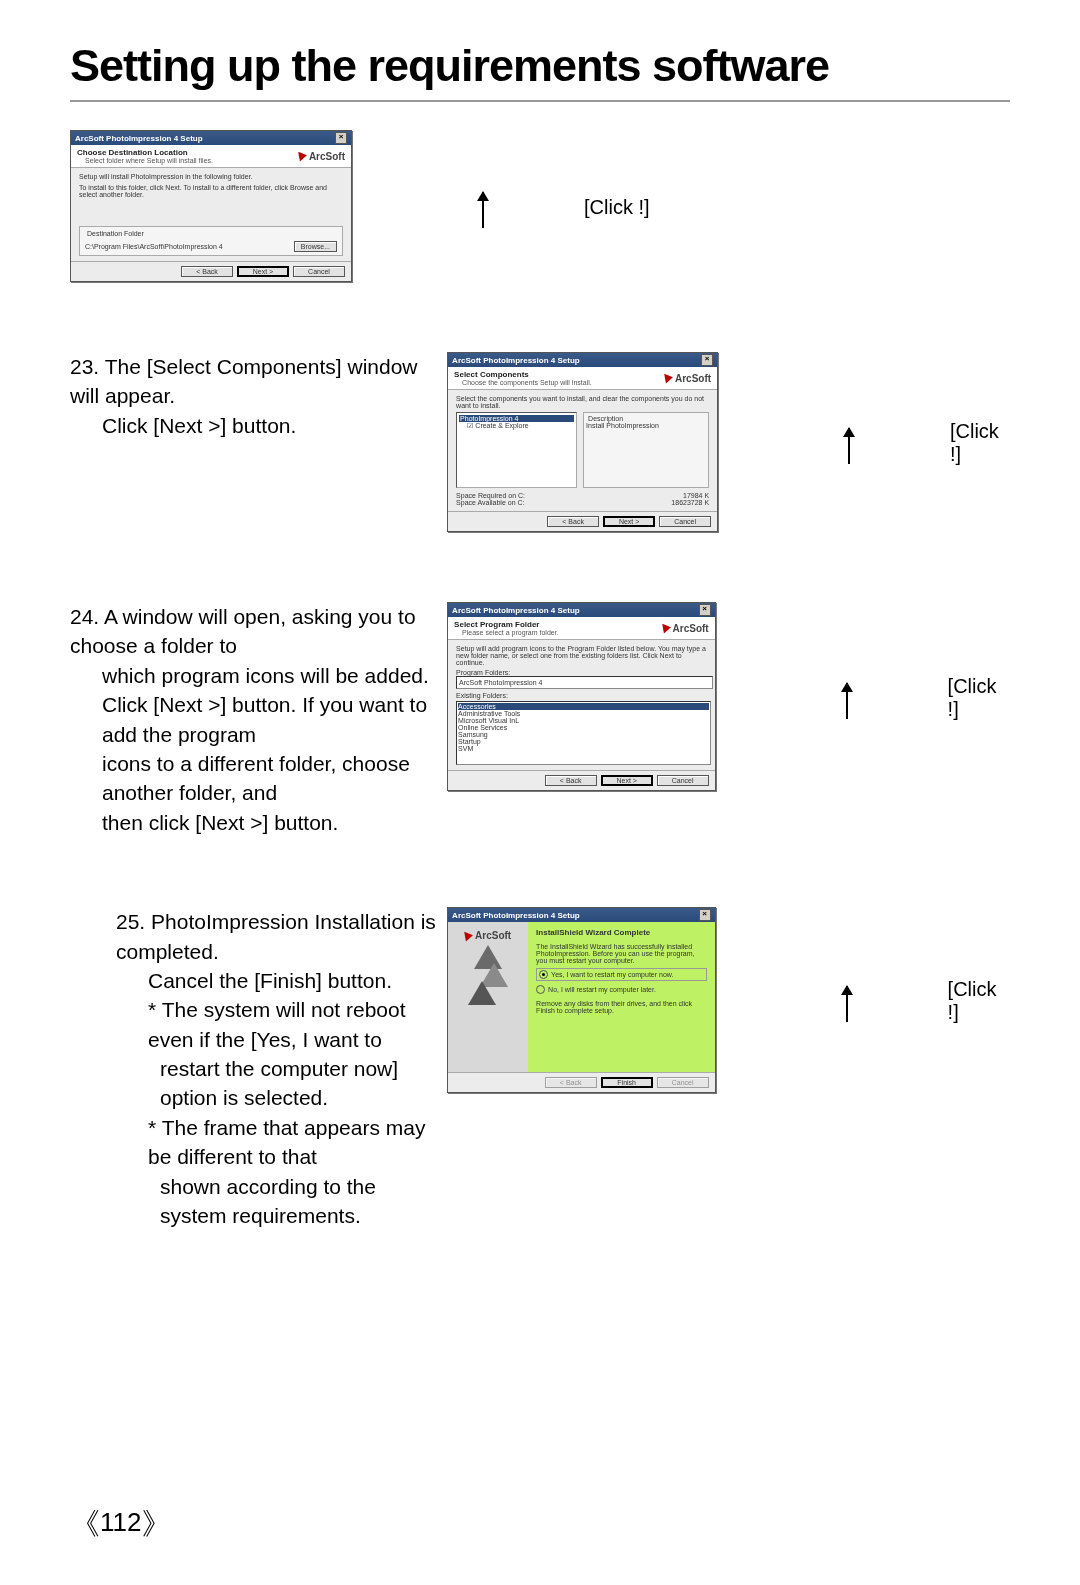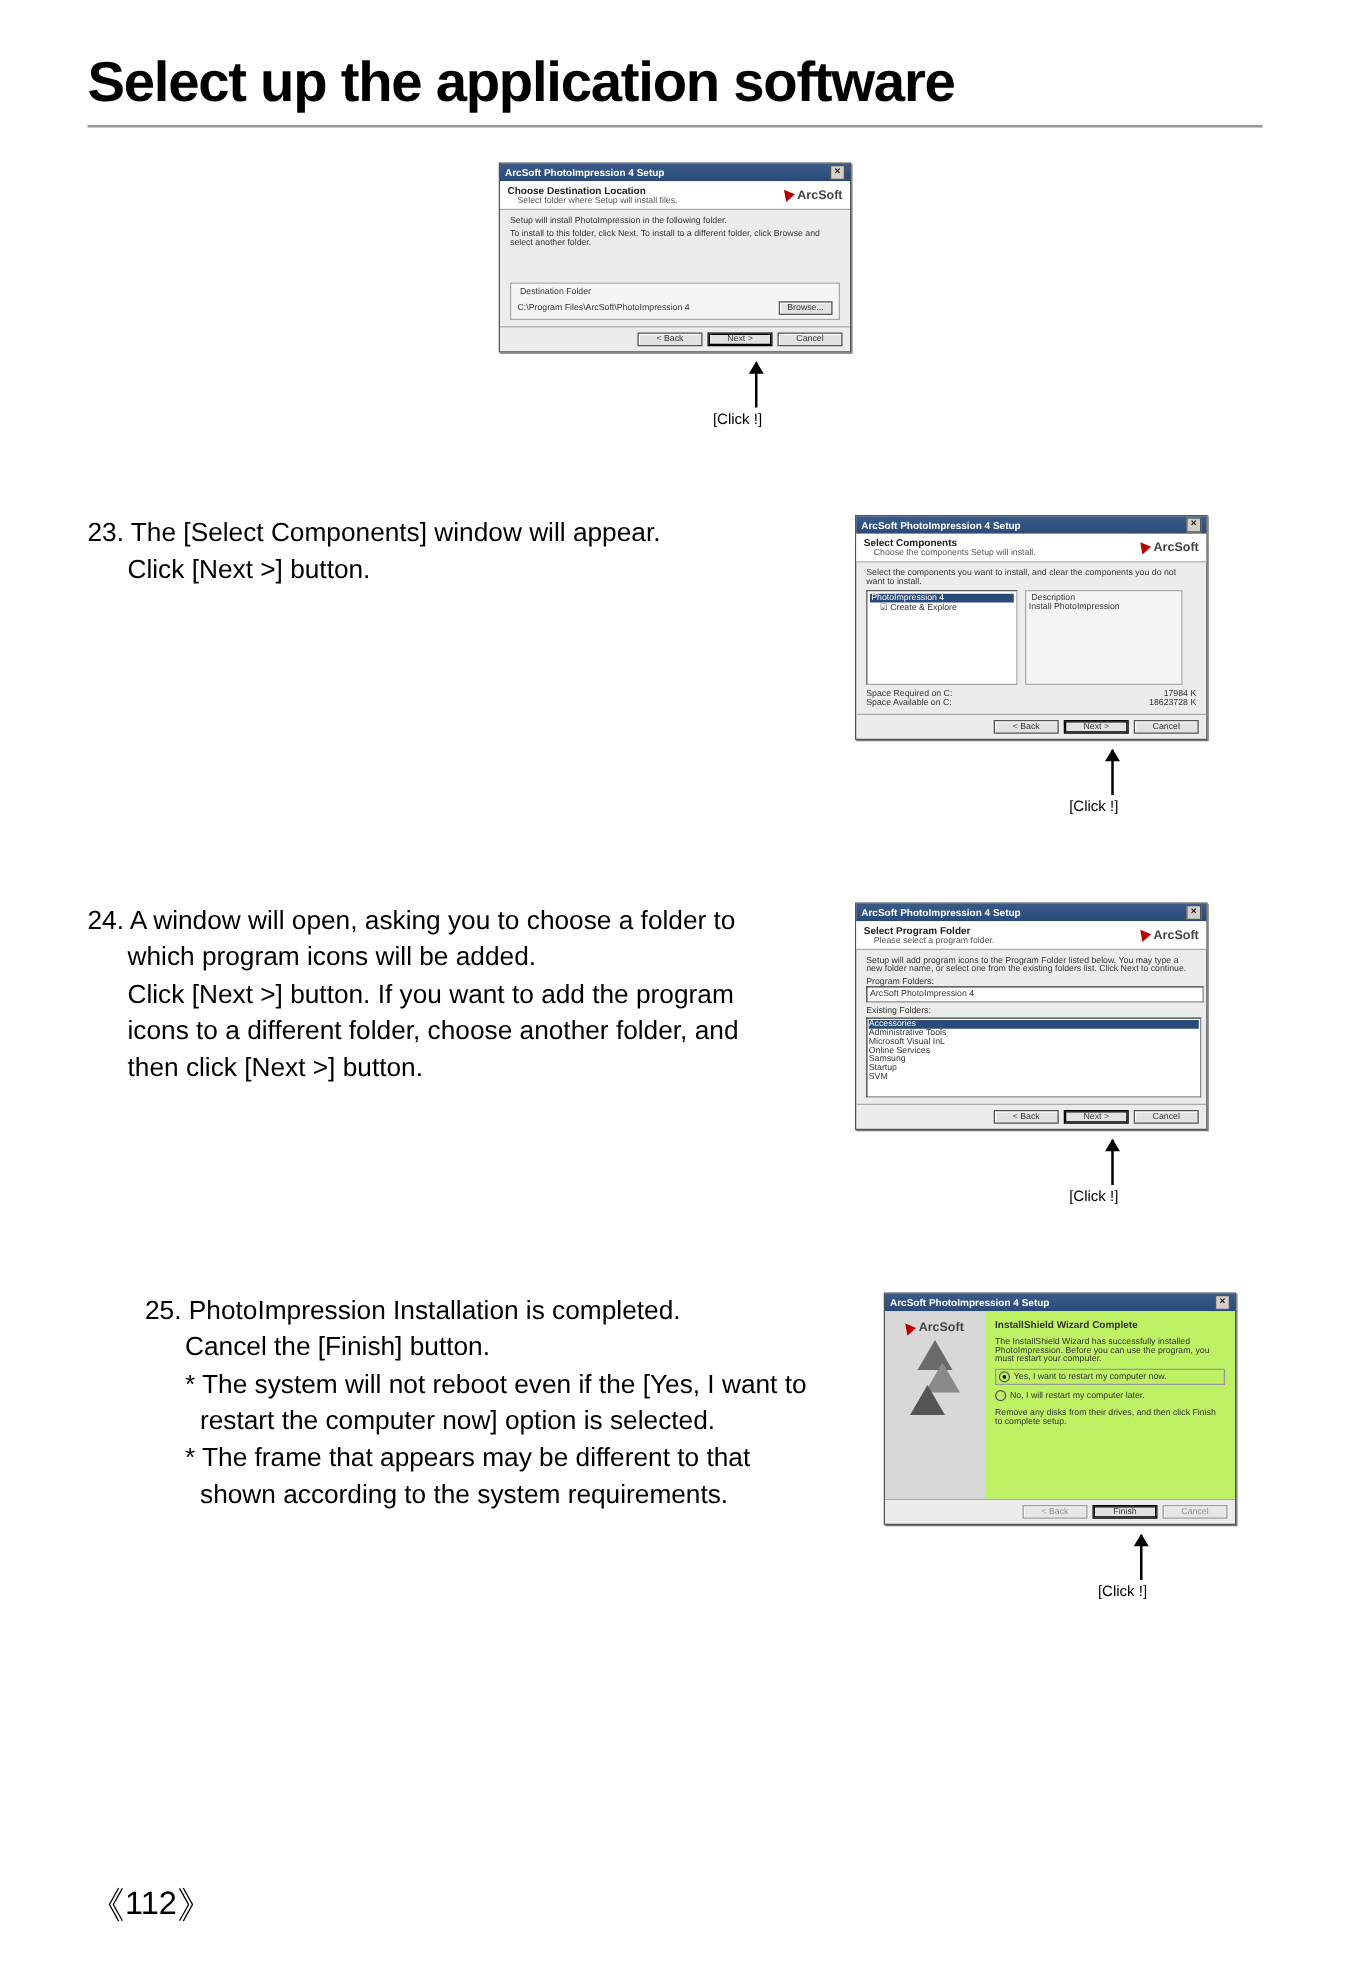--- a/index.html
+++ b/index.html
@@ -40,21 +40,20 @@
   .step-num {
     display: inline;
   }
   .indent {
     padding-left: 32px;
     display: block;
   }
   .shot-col {
     flex: 1;
     display: flex;
-    flex-direction: column;
     align-items: center;
   }
   .dialog {
     width: 280px;
     border: 1px solid #555;
     background: #ececec;
     font-size: 8px;
     color: #333;
     box-shadow: 1px 1px 0 #777;
   }
@@ -151,21 +150,21 @@
   .arrow::before {
     content: "";
     position: absolute;
     top: -1px;
     left: -5px;
     border-left: 6px solid transparent;
     border-right: 6px solid transparent;
     border-bottom: 10px solid #000;
   }
   .click-label {
-    font-size: 12px;
+    font-size: 20px;
     margin-top: 2px;
     margin-left: 100px;
   }
   .tree-box {
     border: 1px inset #aaa;
     background: #fff;
     width: 115px;
     height: 70px;
     padding: 2px;
     font-size:7px;
@@ -253,21 +252,21 @@
     font-size: 26px;
   }
   .brace { font-family: "Times New Roman", serif; font-size:30px; vertical-align:-3px;}
   .browse-row { display:flex; justify-content:space-between; align-items:center; margin-top:4px;}
   .browse-btn { border:1px solid #555; background:#e2e2e2; padding:1px 6px; font-size:7px; box-shadow:inset 1px 1px 0 #fff;}
 </style>
 </head>
 <body>
 
 <div class="page">
-  <div class="title">Select up the application software</div>
+  <div class="title">Setting up the requirements software</div>
 
   <div class="step">
     <div class="shot-col">
       <div class="dialog">
         <div class="dlg-title">
           <span>ArcSoft PhotoImpression 4 Setup</span>
           <span class="dlg-close">×</span>
         </div>
         <div class="dlg-header">
           <div>

